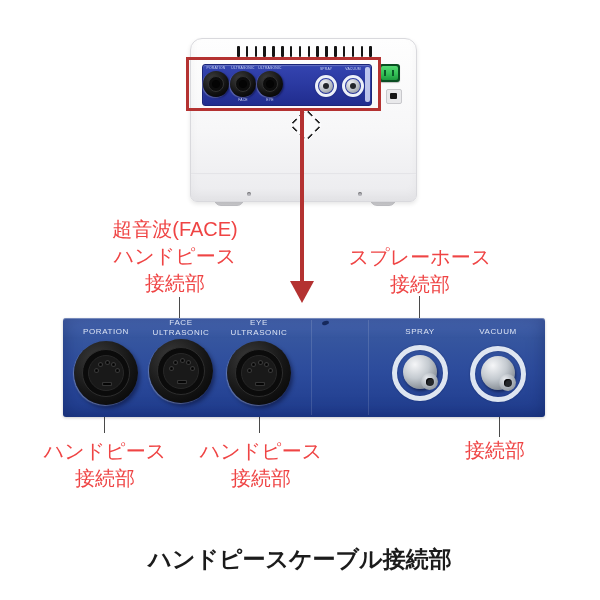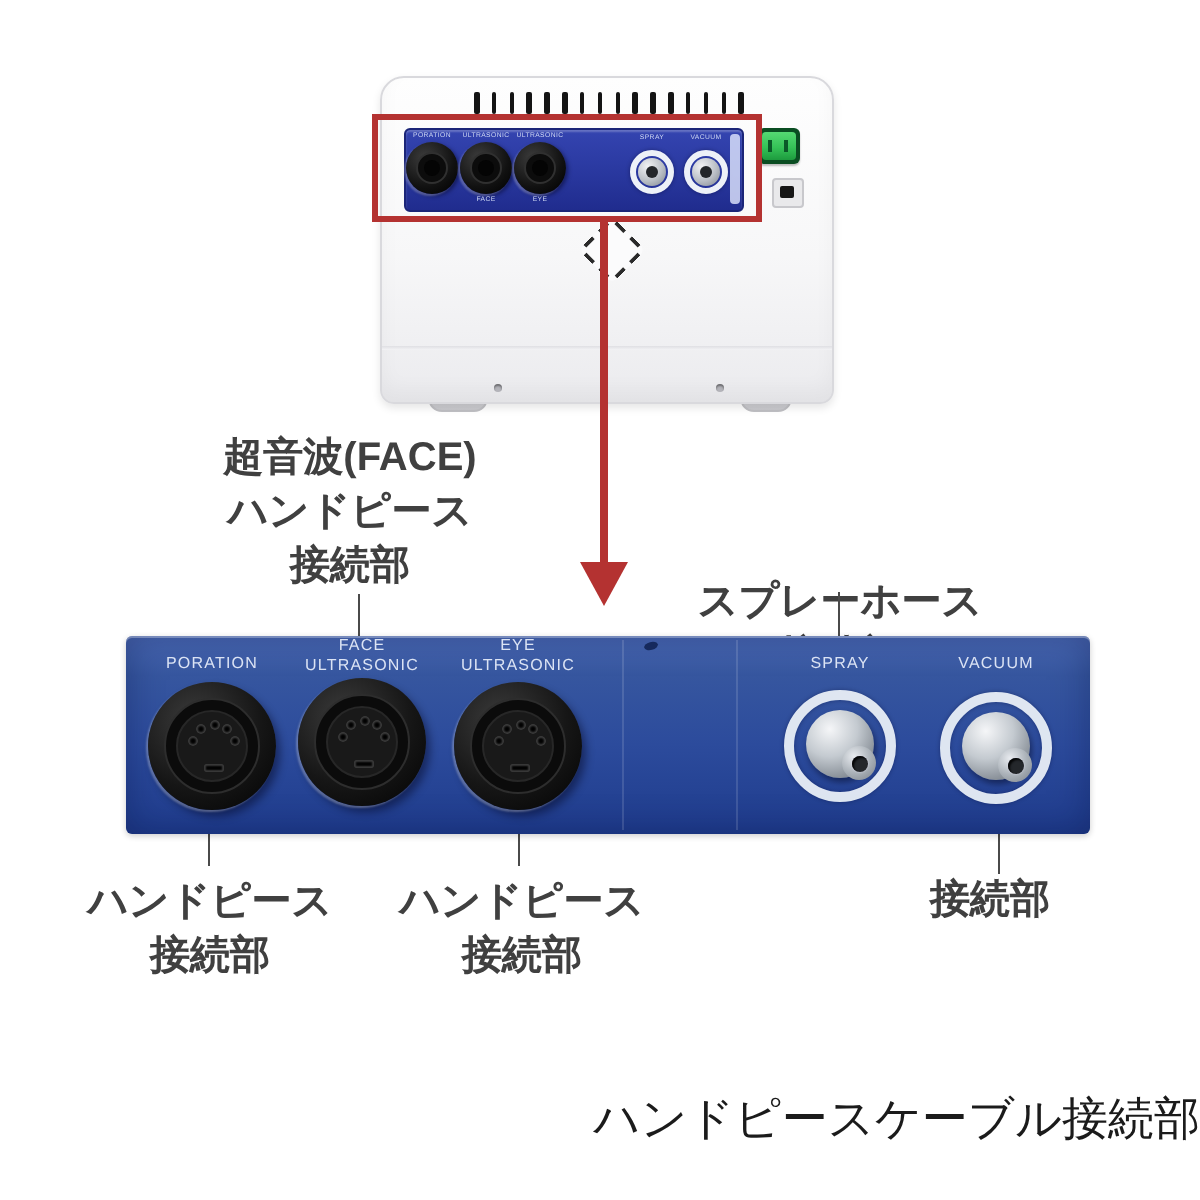--- a/index.html
+++ b/index.html
@@ -36,22 +36,22 @@
   .diamond{position:absolute;left:103px;top:74px;width:20px;height:20px;border:2px dashed #2b2b2b;border-radius:4px;background:#fbfbfc;transform:rotate(45deg);}
   .seam{position:absolute;left:0;top:134px;width:100%;height:2px;background:linear-gradient(180deg,#dfdfe3,#f3f3f5);}
   .screw{position:absolute;width:4px;height:4px;border-radius:50%;background:#b4b4ba;box-shadow:inset 0 1px 1px rgba(0,0,0,.4);}
 
   
   .hl-box{position:absolute;left:186px;top:57px;width:195px;height:54px;border:3px solid var(--red,#b43231);box-sizing:border-box;}
   .arrow-line{position:absolute;left:300px;top:110px;width:4px;height:171px;background:var(--red,#b43231);}
   .arrow-head{position:absolute;left:290px;top:281px;width:0;height:0;border-left:12px solid transparent;border-right:12px solid transparent;border-top:22px solid var(--red,#b43231);}
 
   
-  .callout{position:absolute;text-align:center;color:#404040;font-size:20px;line-height:27px;font-weight:700;width:200px;}
-  .caption{position:absolute;left:0;top:544px;width:600px;text-align:right;color:#1b1b1b;font-size:23px;font-weight:400;}
+  .callout{position:absolute;text-align:center;color:#ef4444;font-size:20px;line-height:27px;font-weight:400;width:200px;}
+  .caption{position:absolute;left:0;top:544px;width:600px;text-align:center;color:#1b1b1b;font-size:23px;font-weight:700;}
   .leader{position:absolute;width:1px;background:#4a4a4a;}
   .leader-tip{position:absolute;width:1px;background:#9aa3ad;}
 
   
   .panel{position:absolute;left:63px;top:318px;width:482px;height:99px;border-radius:3px;
     background:linear-gradient(180deg,#4a69b4 0%,#36569f 20%,var(--photoblue,#2c4b9c) 55%,#1f3c8d 100%);
     box-shadow:inset 0 1px 0 rgba(255,255,255,.3),inset 0 0 18px rgba(5,15,60,.35),0 1px 3px rgba(0,0,0,.2);}
   .pseam{position:absolute;top:2px;bottom:2px;width:1px;background:rgba(255,255,255,.13);}
   .pscrew{position:absolute;left:259px;top:3px;width:7px;height:4px;border-radius:50%;background:#16295c;transform:rotate(-15deg);}
   .plabel{position:absolute;width:90px;text-align:center;color:#dbe3f4;font-size:8px;line-height:9.5px;letter-spacing:.6px;font-weight:500;}
@@ -126,21 +126,21 @@
 
   <div class="hl-box"></div>
   <div class="arrow-line"></div>
   <div class="arrow-head"></div>
 
   <div class="callout" style="left:75px;top:216px;">
     <div>超音波(FACE)</div>
     <div>ハンドピース</div>
     <div>接続部</div>
   </div>
-  <div class="callout" style="left:320px;top:244px;margin-top:44px;">
+  <div class="callout" style="left:320px;top:244px;">
     <div>スプレーホース</div>
     <div>接続部</div>
   </div>
 
   <div class="leader" style="left:179px;top:297px;height:48px;"></div>
   <div class="leader-tip" style="left:179px;top:345px;height:10px;"></div>
   <div class="leader" style="left:419px;top:296px;height:47px;"></div>
   <div class="leader-tip" style="left:419px;top:343px;height:10px;"></div>
   <div class="leader-tip" style="left:104px;top:394px;height:10px;"></div>
   <div class="leader" style="left:104px;top:404px;height:29px;"></div>

